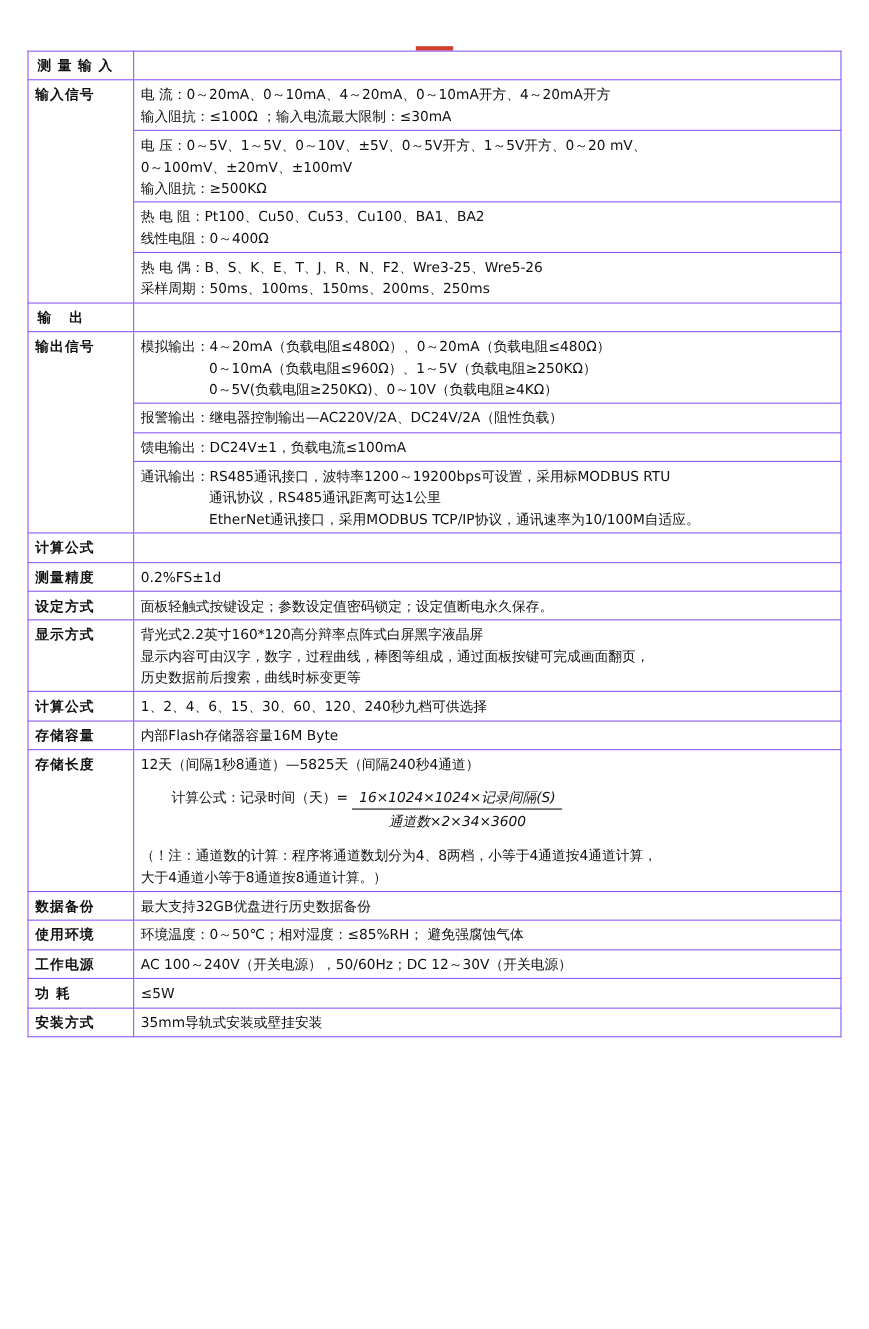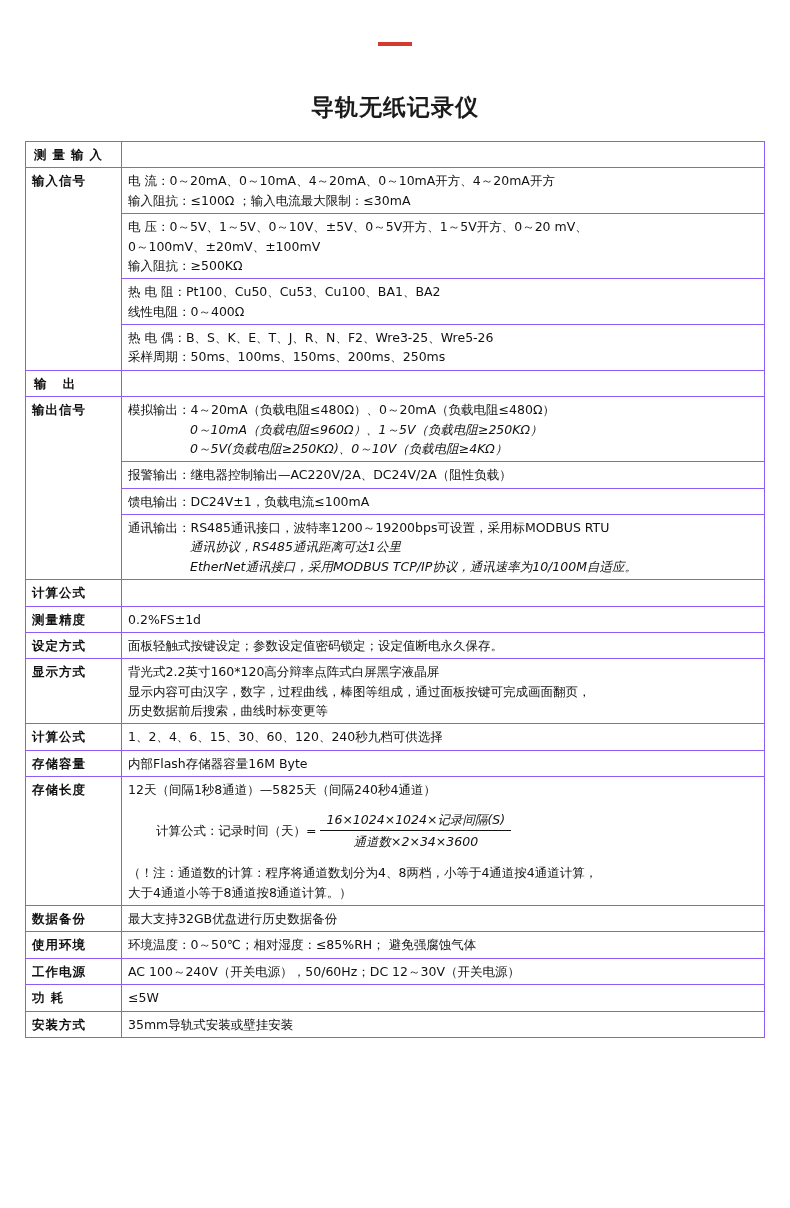--- a/index.html
+++ b/index.html
@@ -70,25 +70,25 @@
     padding-left: 8px;
   }
   td.section {
     font-weight: bold;
     letter-spacing: 1px;
   }
   td.val {
     font-weight: normal;
   }
   .row-line { display: block; }
-  .indent-1 { display: block; padding-left: 62px; font-style: italic; }
+  .indent-1 { display: block; padding-left: 62px; }
   
   .formula-wrap {
     display: flex;
-    align-items: center;
+    align-items: flex-start;
     margin: 10px 0 12px 0;
     padding-left: 0;
   }
   .formula-lead { white-space: nowrap; }
   .frac {
     display: inline-block;
     text-align: center;
     vertical-align: middle;
     margin-left: 4px;
     font-style: italic;
@@ -109,21 +109,20 @@
     margin-top: 8px;
   }
   .note-line2 { display: block; }
 </style>
 </head>
 <body>
 
 <div class="page">
 
   <div class="hero-rule"></div>
-  <h2 class="sub-title">导轨无纸记录仪</h2>
 
   <table class="spec">
     <colgroup>
       <col style="width:96px">
       <col>
     </colgroup>
     <tbody>
 
       <tr>
         <td class="label section spaced">测量输入</td>

